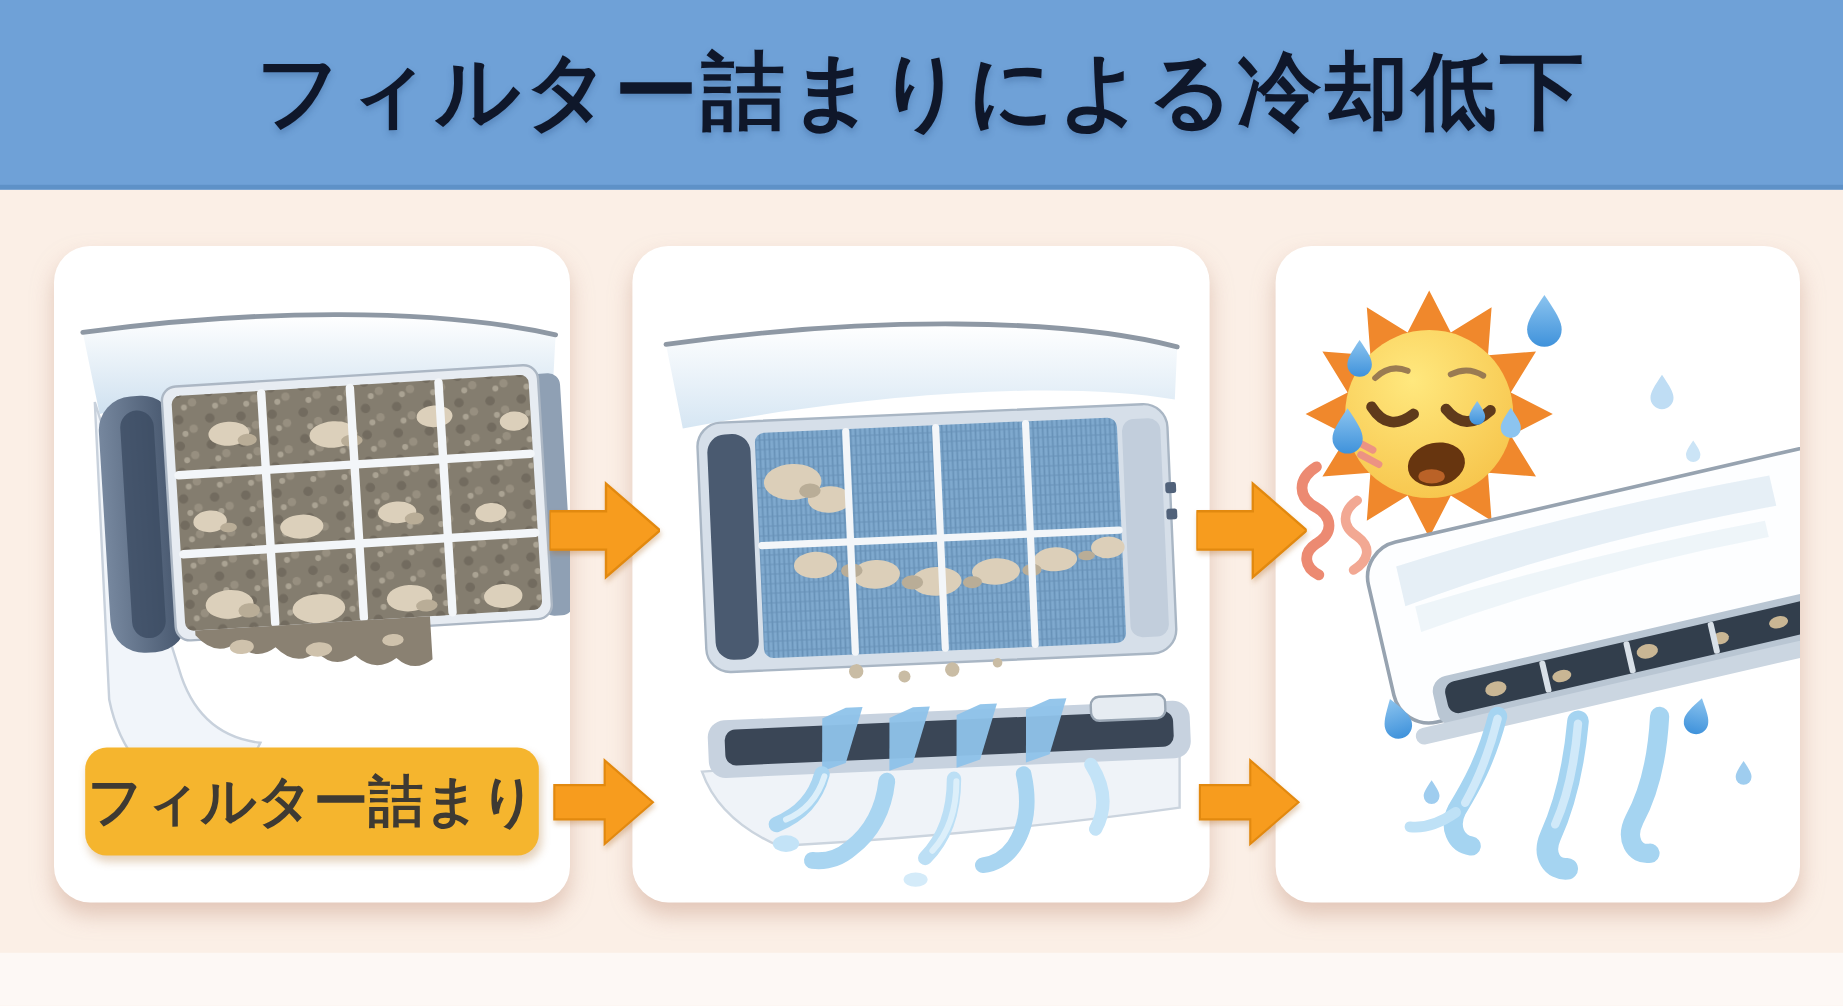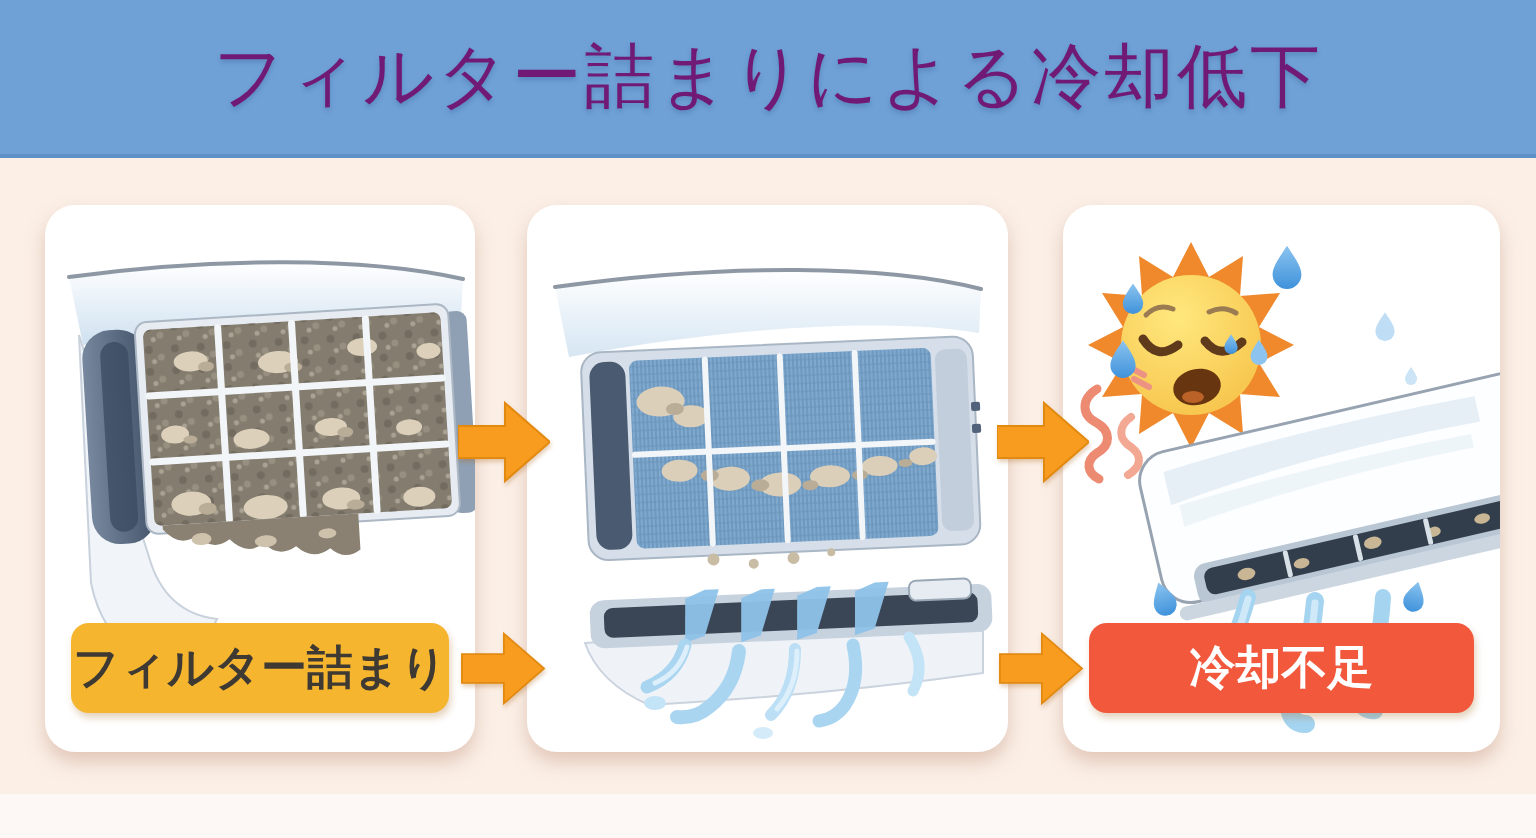--- a/index.html
+++ b/index.html
@@ -8,21 +8,21 @@
     background:#FBEFE6;
     font-family:"Liberation Sans","DejaVu Sans",sans-serif;
   }
   .bottom-strip{position:absolute;left:0;right:0;bottom:0;height:44px;background:#FDF8F5;}
   .header{
     position:absolute;top:0;left:0;right:0;height:154px;
     display:flex;align-items:center;justify-content:center;
     border-bottom:4px solid #5E91C7;
   }
   .page-title{
-    margin:0;font-size:70px;font-weight:400;color:#701a75;letter-spacing:3px;
+    margin:0;font-size:70px;font-weight:700;color:#0f172a;letter-spacing:3px;
     text-shadow:0 3px 5px rgba(50,90,140,.35);white-space:nowrap;
   }
   .panel{
     position:absolute;top:205px;height:547px;background:#FFFFFF;border-radius:30px;
     box-shadow:0 10px 18px rgba(205,165,148,.55);
   }
   .panel-1{left:45px;width:430px;}
   .panel-2{left:527px;width:481px;}
   .panel-3{left:1063px;width:437px;}
   .illustration{position:absolute;inset:0;border-radius:30px;overflow:hidden;}
@@ -292,23 +292,20 @@
           <use href="#drop" transform="translate(100 392) scale(.95) rotate(-18)" fill="url(#dropG)"></use>
           <use href="#drop" transform="translate(130 454) scale(.55)" fill="#9FCDEF"></use>
           <use href="#drop" transform="translate(352 390) scale(.85) rotate(14)" fill="url(#dropG)"></use>
           <use href="#drop" transform="translate(390 438) scale(.55)" fill="#9FCDEF"></use>
           <use href="#drop" transform="translate(322 120) scale(.8)" fill="#BFDDF4"></use>
           <use href="#drop" transform="translate(348 170) scale(.5)" fill="#CBE4F6"></use>
           <use href="#drop" transform="translate(196 146) scale(.7)" fill="#8CC4EF"></use>
         </g>
       </svg>
     </div>
-    <div class="step-label" style="background-color: rgb(241, 88, 60); color: rgb(255, 255, 255);">
-      <span>冷却不足</span>
-    </div>
   </div>
 
   <div class="arrow arrow-mid-1">
     <svg viewBox="0 0 92 84">
         <polygon points="0,26 47,26 47,3 92,42 47,81 47,58 0,58" fill="#F79C1E" stroke="#E2890F" stroke-width="2"></polygon>
       </svg>
   </div>
   <div class="arrow arrow-mid-2">
     <svg viewBox="0 0 92 84">
         <polygon points="0,26 47,26 47,3 92,42 47,81 47,58 0,58" fill="#F79C1E" stroke="#E2890F" stroke-width="2"></polygon>

